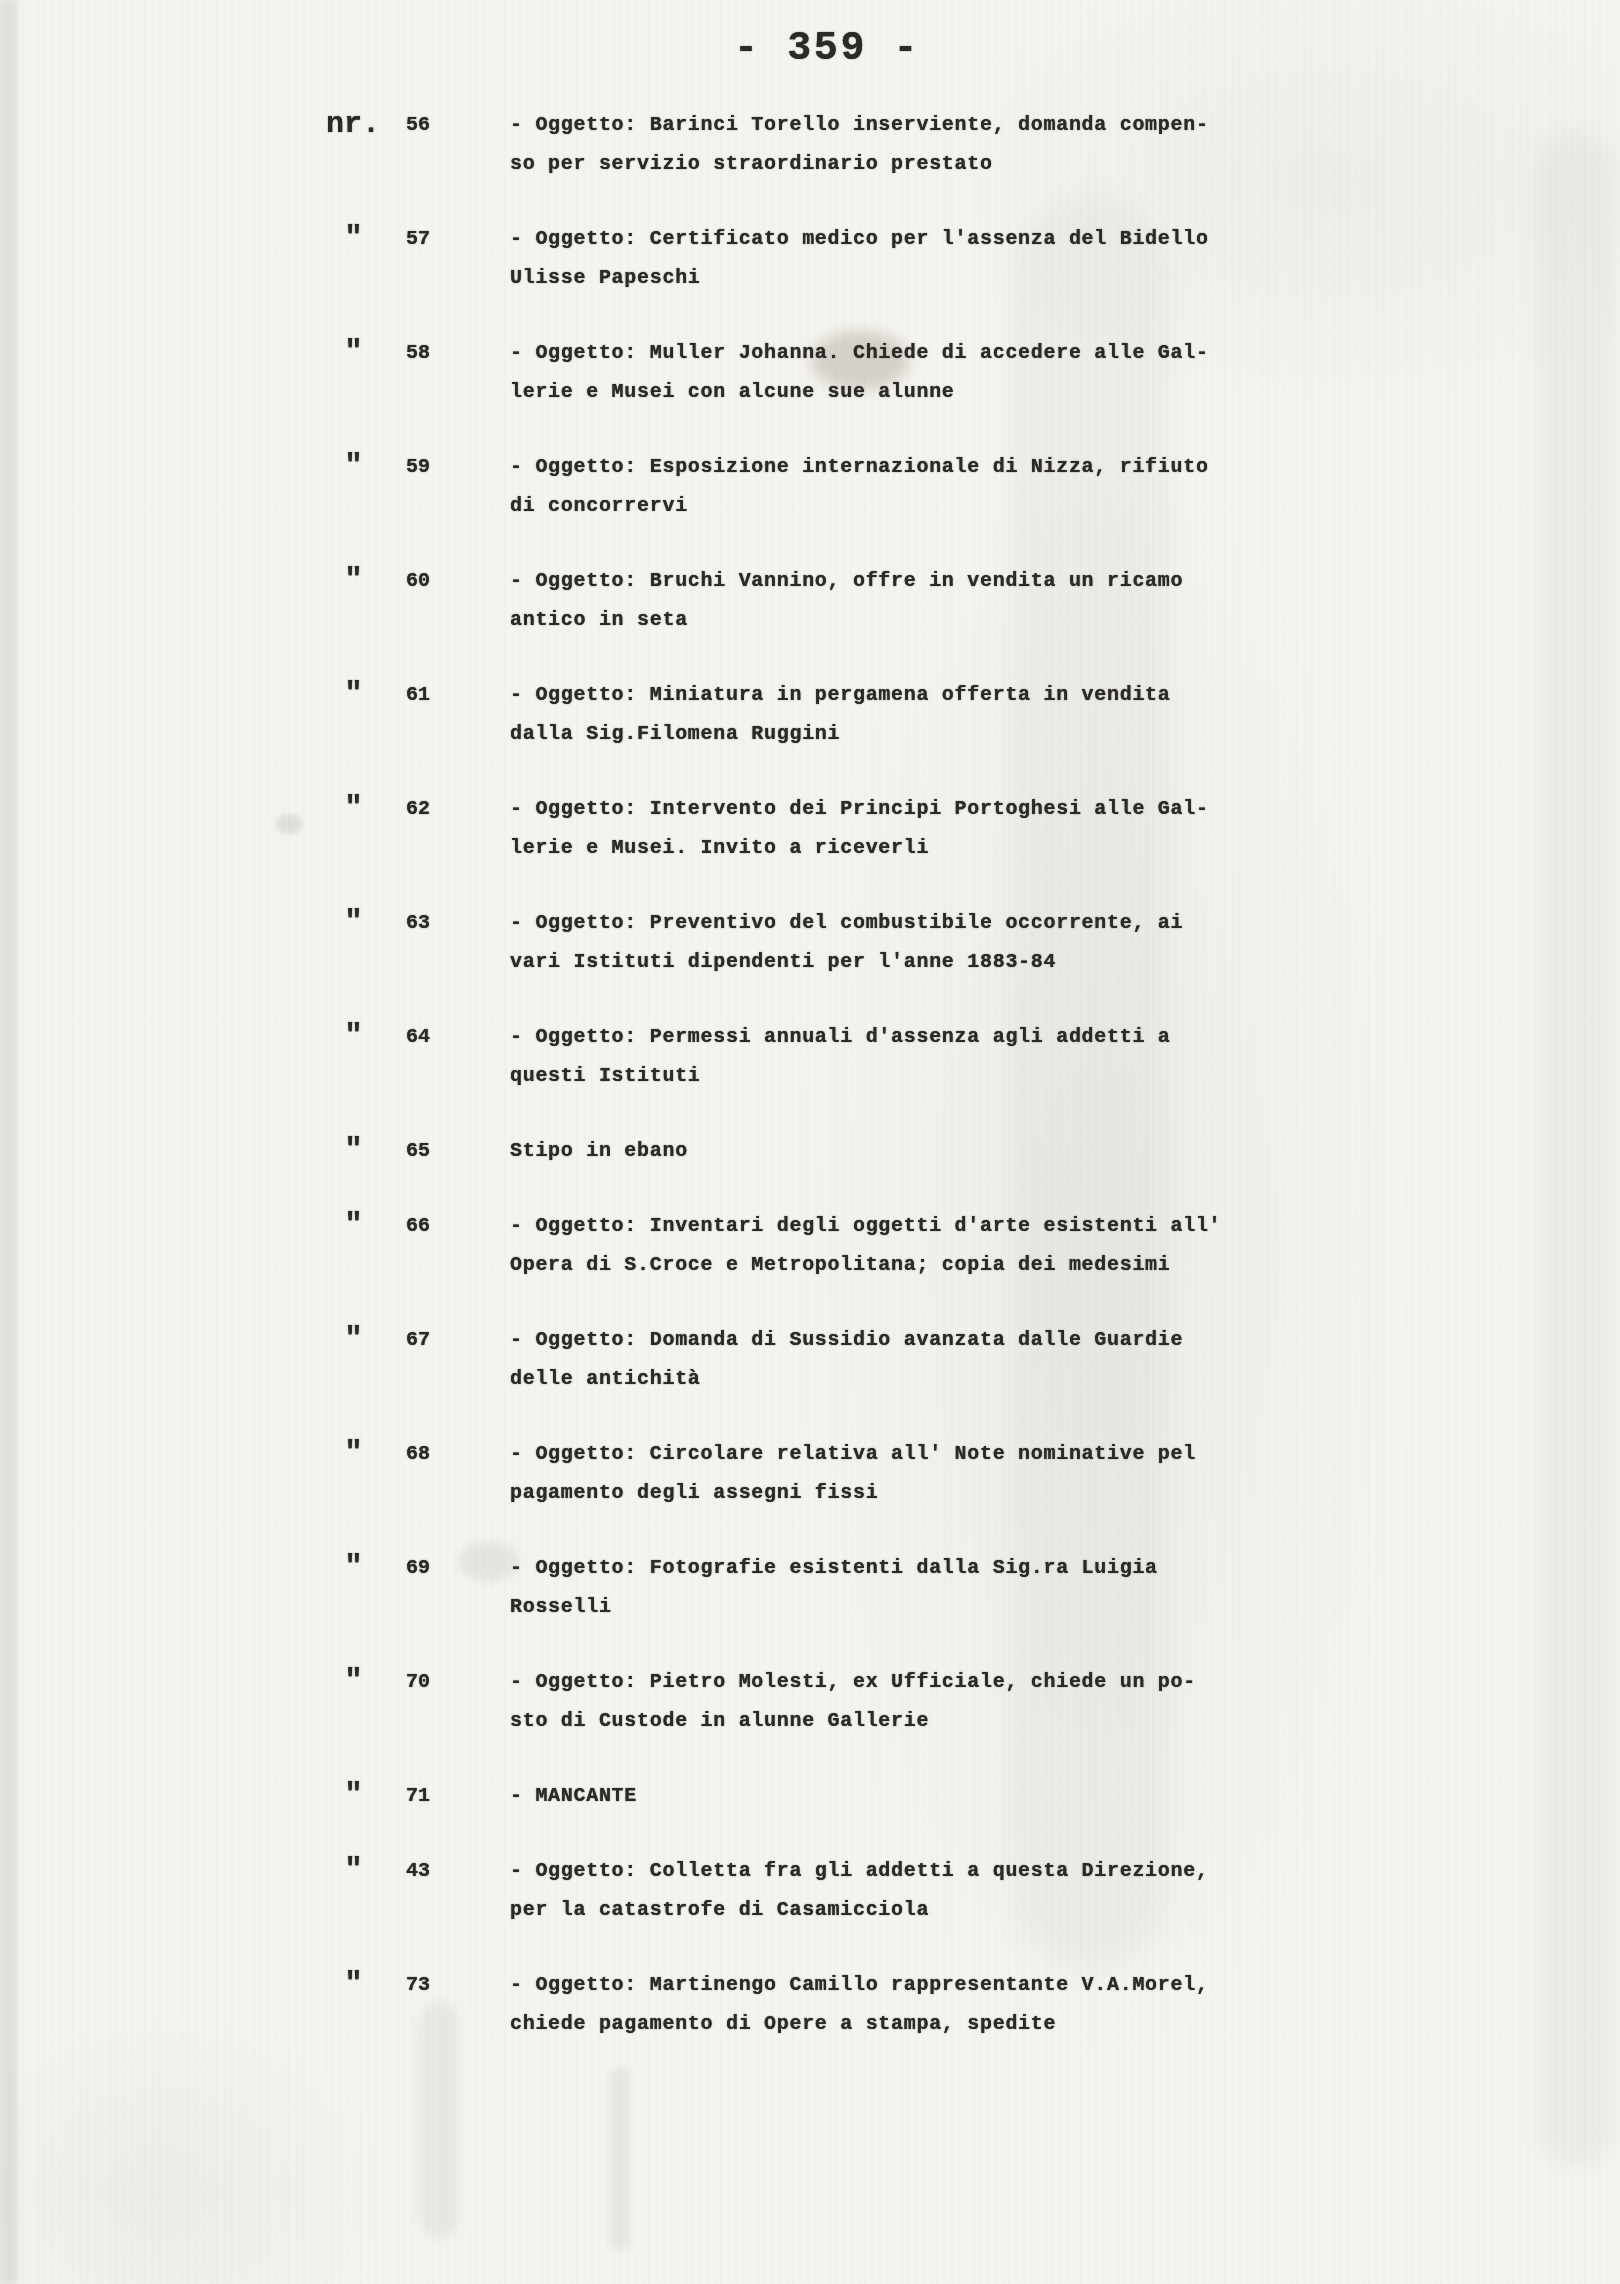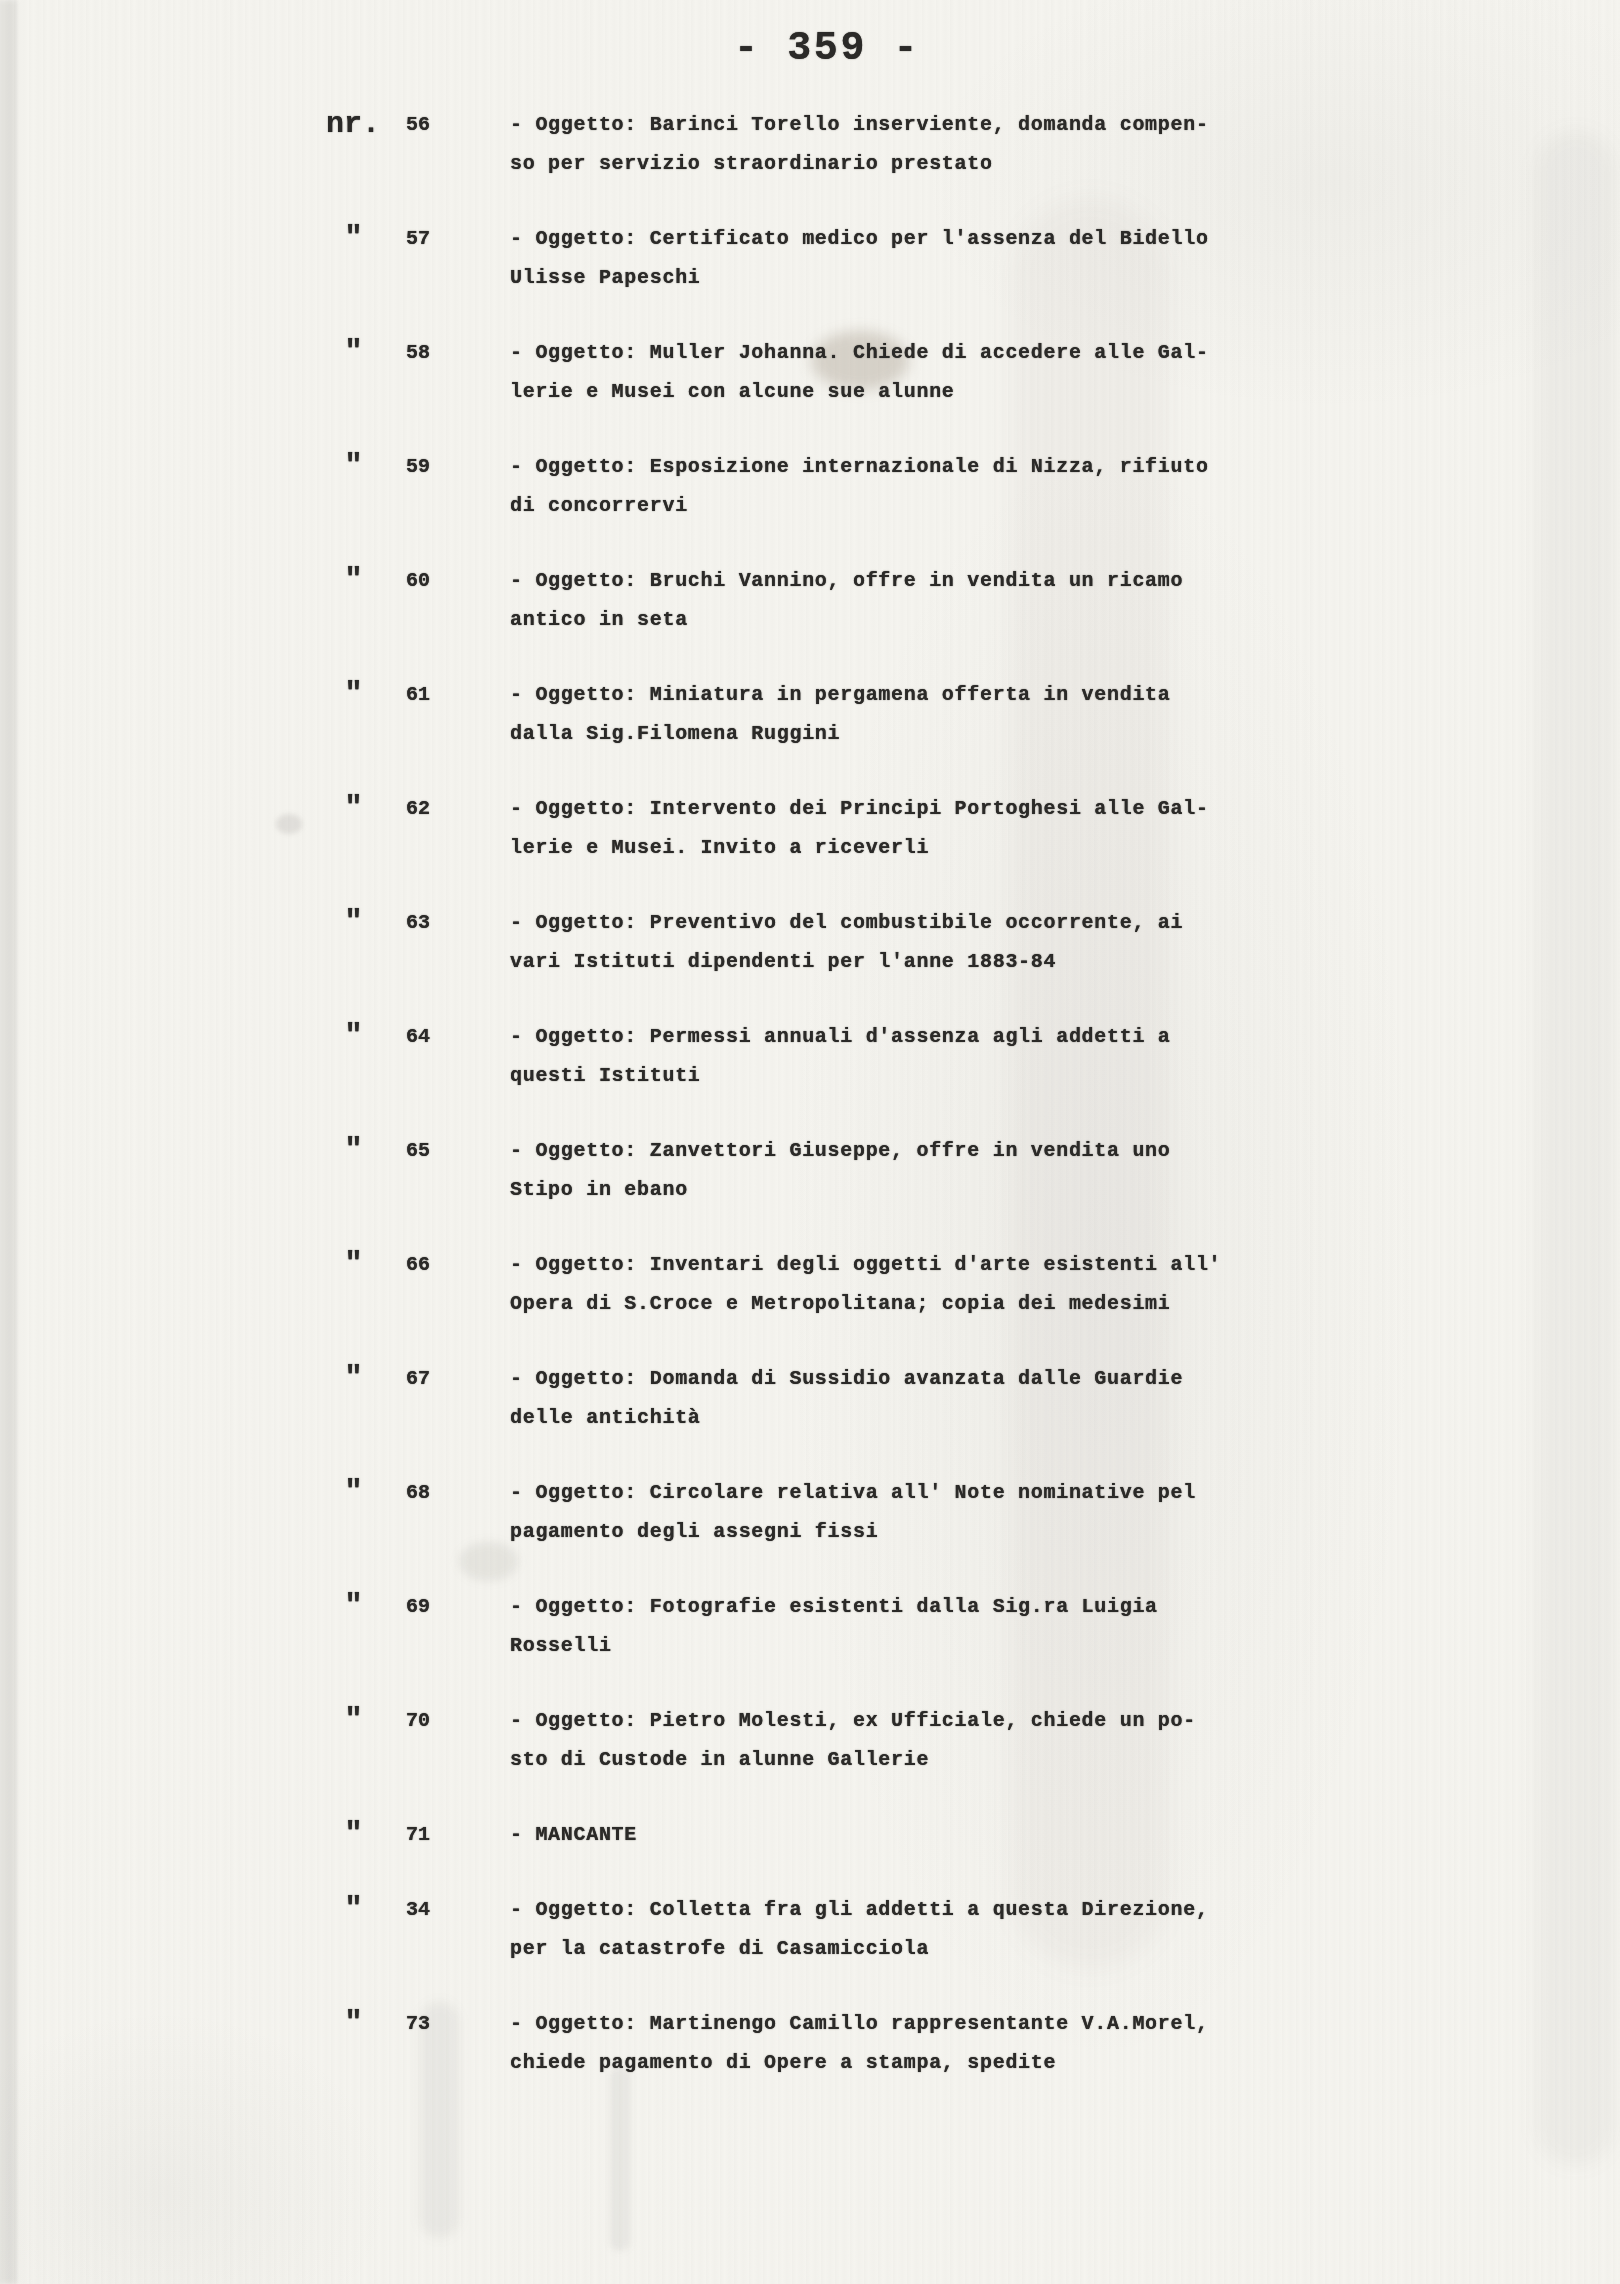--- a/index.html
+++ b/index.html
@@ -176,21 +176,20 @@
     <div class="text ink">
           <div class="line">- Oggetto: Permessi annuali d'assenza agli addetti a</div>
           <div class="line">questi Istituti</div>
         </div>
   </div>
 
   <div class="entry">
     <div class="marker ink quote">"</div>
     <div class="num ink">65</div>
     <div class="text ink">
-          <div class="line">- Oggetto: Zanvettori Giuseppe, offre in vendita uno</div>
           <div class="line">Stipo in ebano</div>
         </div>
   </div>
 
   <div class="entry">
     <div class="marker ink quote">"</div>
     <div class="num ink">66</div>
     <div class="text ink">
           <div class="line">- Oggetto: Inventari degli oggetti d'arte esistenti all'</div>
           <div class="line">Opera di S.Croce e Metropolitana; copia dei medesimi</div>
@@ -236,21 +235,21 @@
   <div class="entry">
     <div class="marker ink quote">"</div>
     <div class="num ink">71</div>
     <div class="text ink">
           <div class="line">- MANCANTE</div>
         </div>
   </div>
 
   <div class="entry">
     <div class="marker ink quote">"</div>
-    <div class="num ink">34</div>
+    <div class="num ink">43</div>
     <div class="text ink">
           <div class="line">- Oggetto: Colletta fra gli addetti a questa Direzione,</div>
           <div class="line">per la catastrofe di Casamicciola</div>
         </div>
   </div>
 
   <div class="entry">
     <div class="marker ink quote">"</div>
     <div class="num ink">73</div>
     <div class="text ink">

